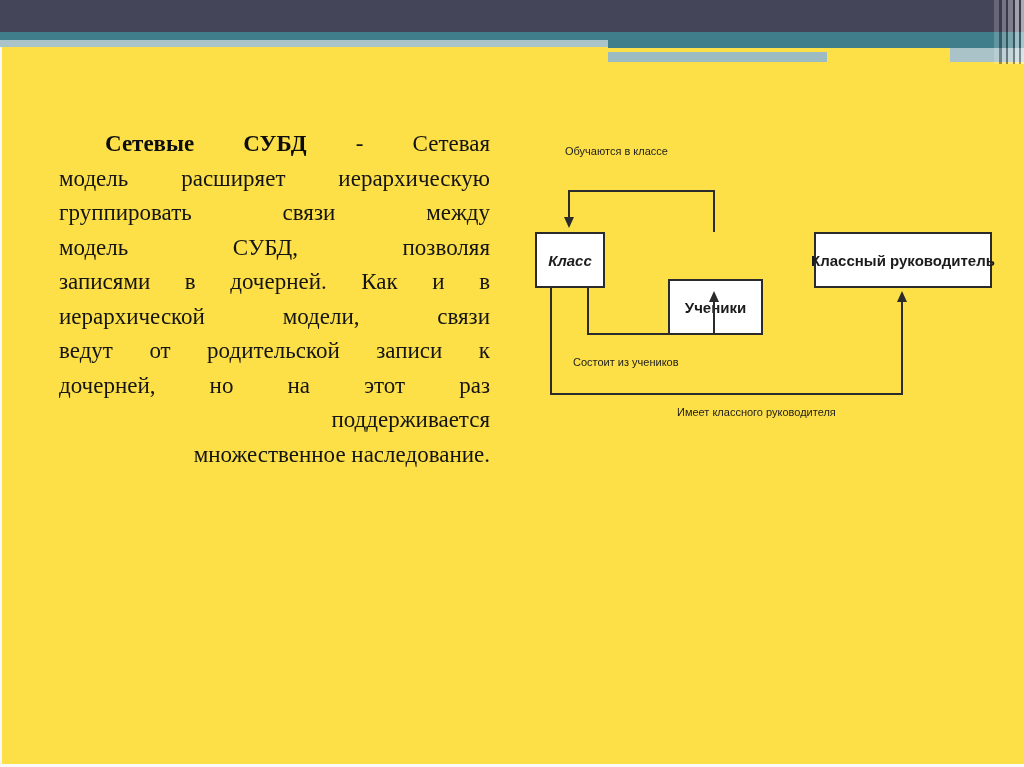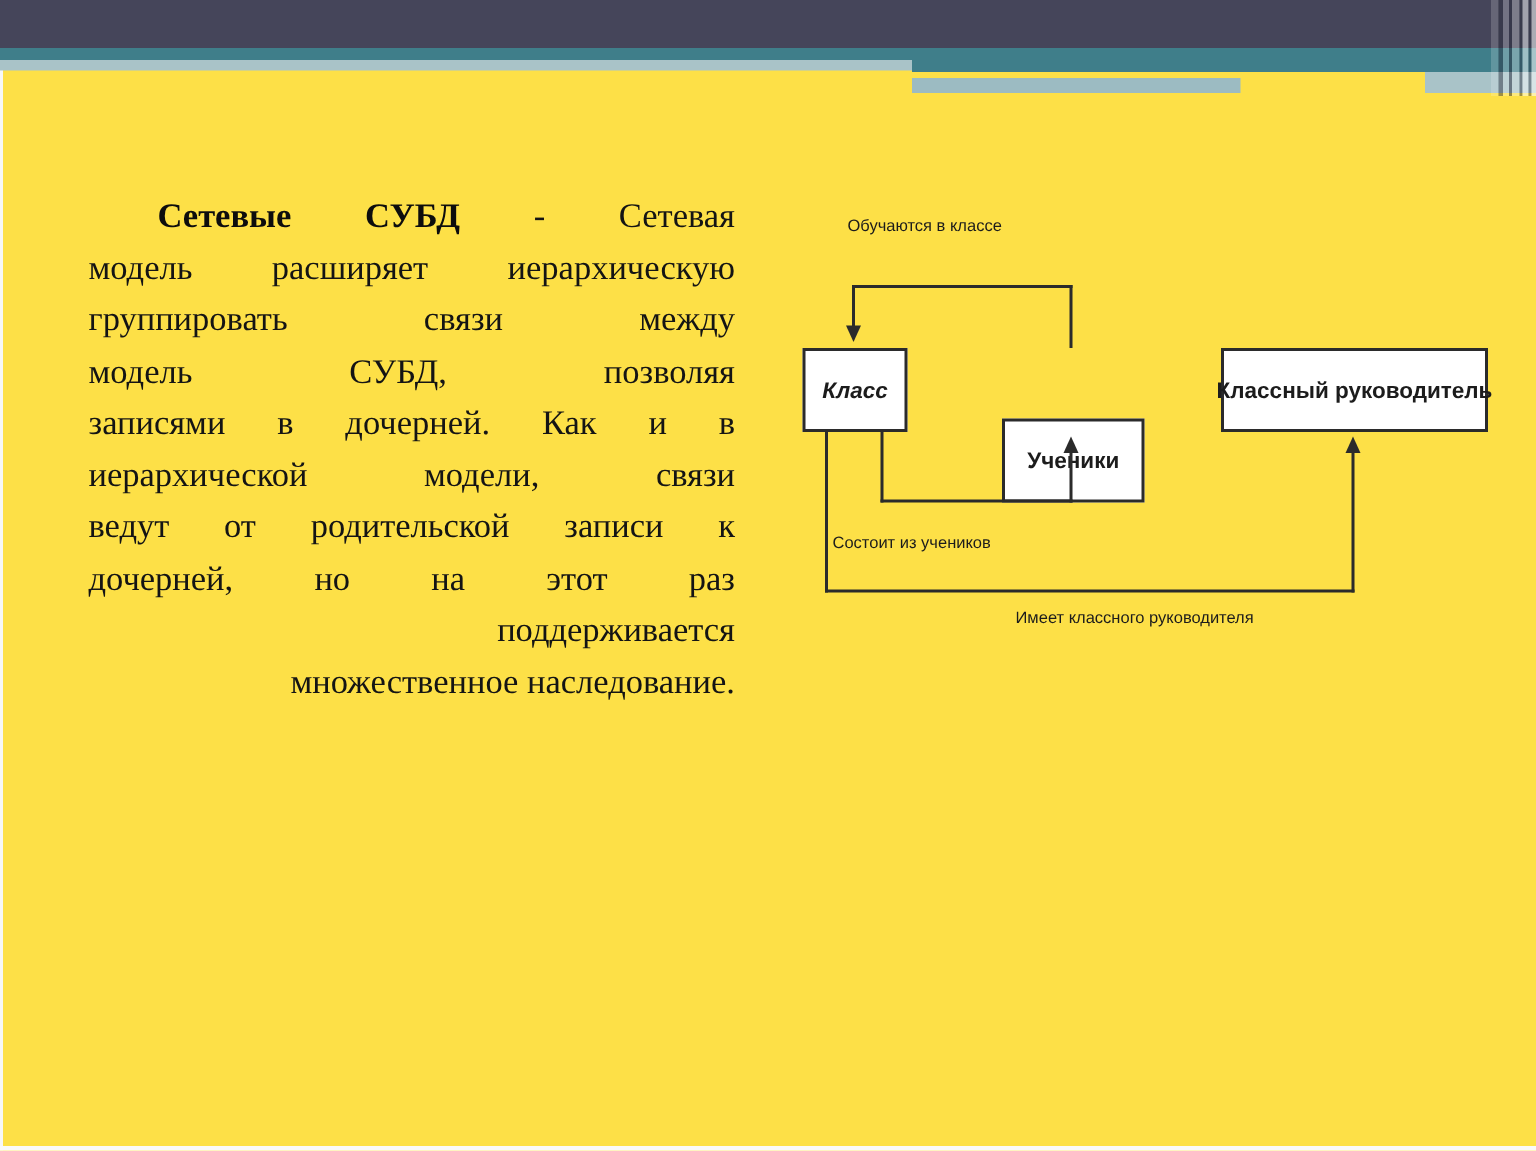--- a/index.html
+++ b/index.html
@@ -54,21 +54,21 @@
   .c3h {left:25px; top:258px;width:353px;height:2px;}
   .c3vu{left:376px;top:165px;width:2px;  height:95px;}
   .arr{position:absolute;width:0;height:0;border-left:5px solid transparent;border-right:5px solid transparent;}
   .a-down{border-top:11px solid #2b2b2b;}
   .a-up  {border-bottom:11px solid #2b2b2b;}
   .a1{left:39px; top:82px;}
   .a2{left:184px;top:156px;}
   .a3{left:372px;top:156px;}
   .dlabel{position:absolute;font-size:11px;font-weight:normal;white-space:nowrap;}
   .lbl-top   {left:40px; top:10px;}
-  .lbl-mid   {left:30px; top:221px;}
+  .lbl-mid   {left:48px; top:221px;}
   .lbl-bottom{left:152px;top:271px;}
 </style>
 </head>
 <body>
 
 <div class="slide">
 
   <div class="hdr">
     <div class="bar-dark"></div>
     <div class="bar-teal-main"></div>

